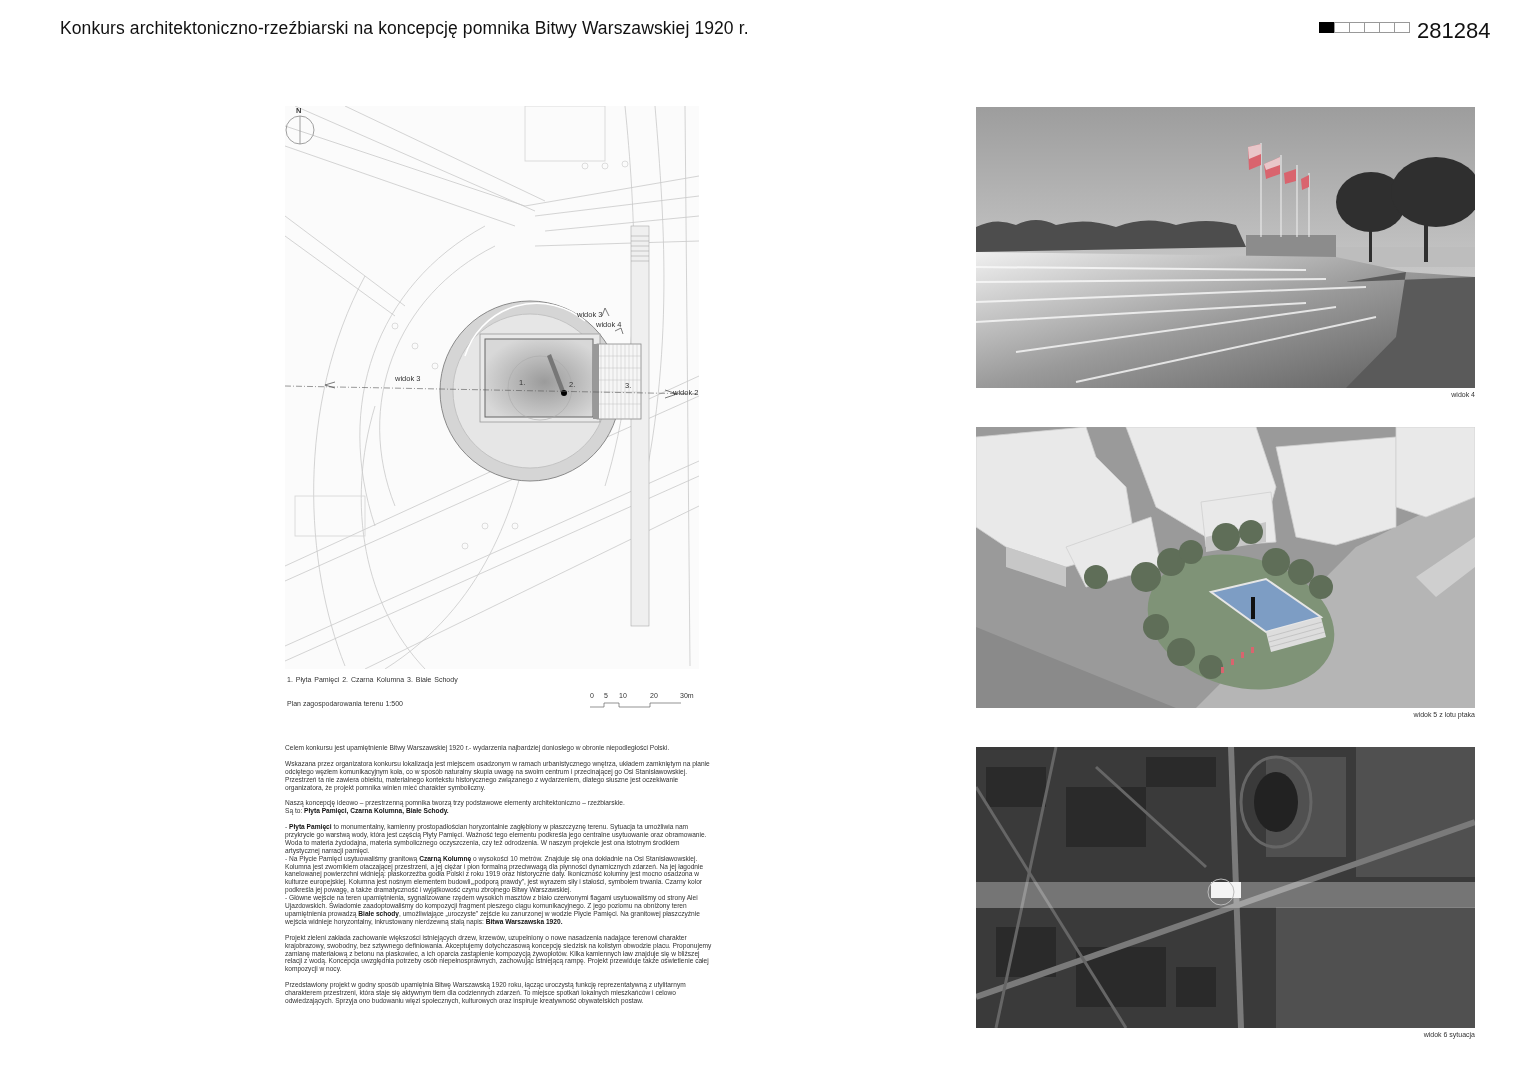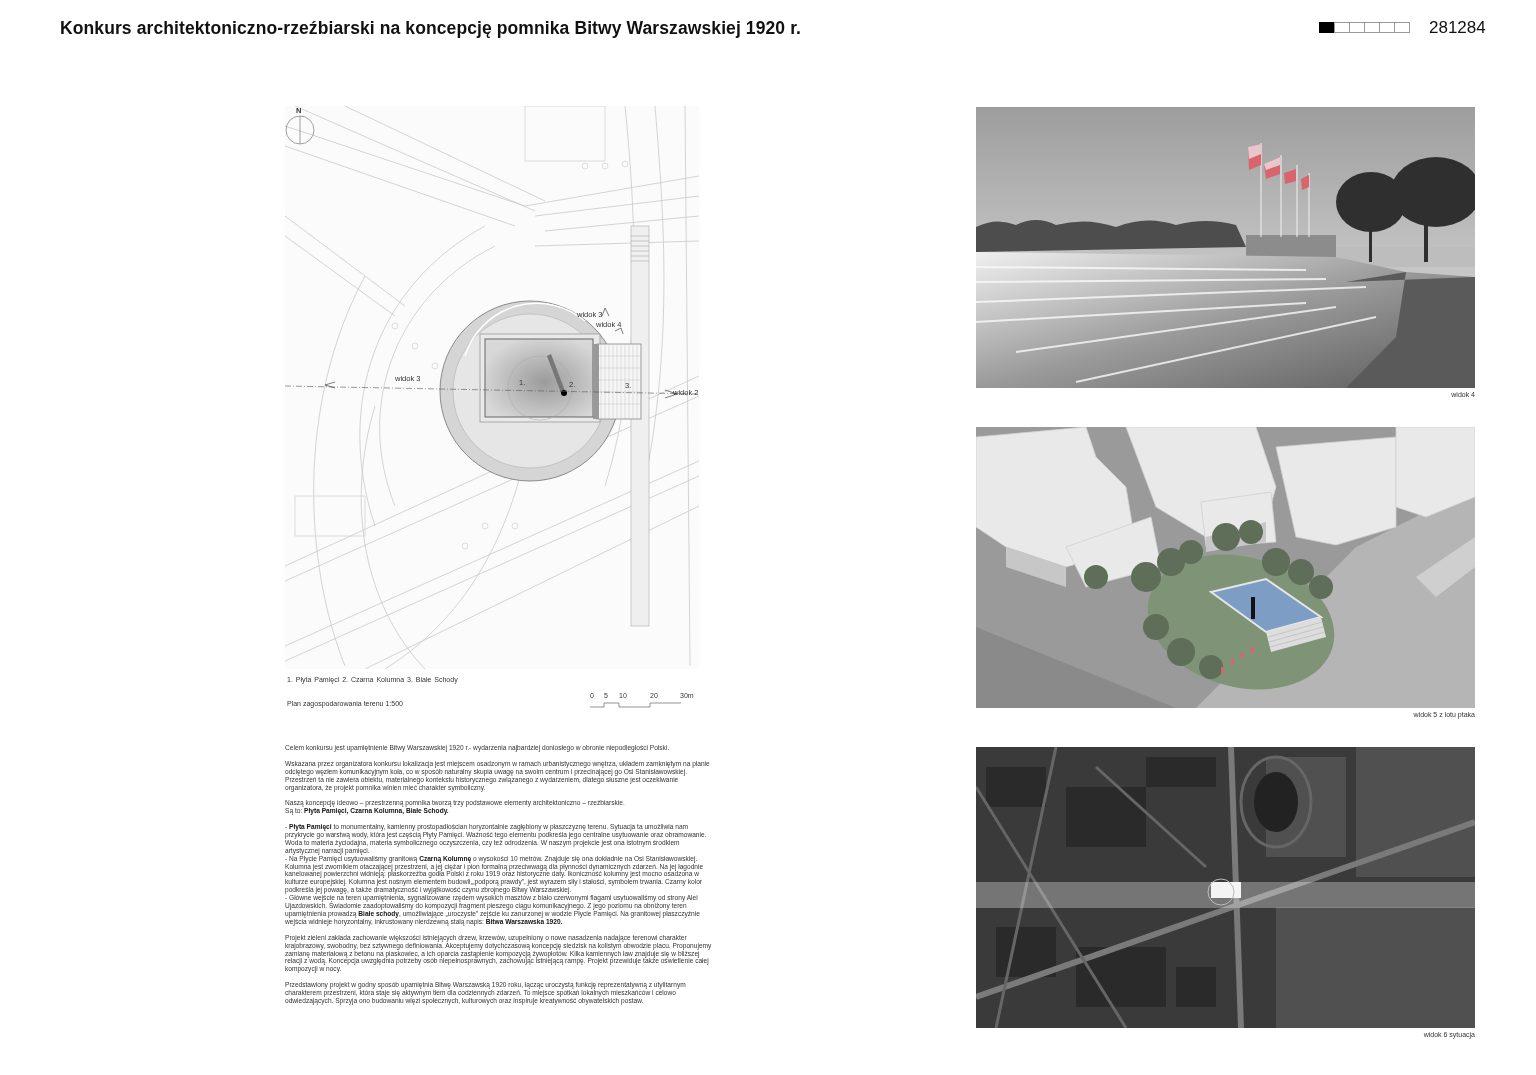--- a/index.html
+++ b/index.html
@@ -1,27 +1,27 @@
 <!DOCTYPE html>
 <html><head>
 <meta charset="utf-8">
 <style>
   html, body { margin: 0; padding: 0; }
   body {
     width: 1536px; height: 1075px; background: #ffffff; position: relative; overflow: hidden;
     font-family: "Liberation Sans", sans-serif; color: #222;
   }
   .title {
-    position: absolute; left: 60px; top: 18px; font-size: 17.5px; color: #111; letter-spacing: 0.1px; font-weight: bold;
+    position: absolute; left: 60px; top: 18px; font-size: 17.5px; color: #111; letter-spacing: 0.1px;
   }
   .code-block { position: absolute; left: 1319px; top: 22px; display: flex; align-items: center; }
   .sq-row { display: flex; }
   .sq { width: 16px; height: 11px; border: 1px solid #999; box-sizing: border-box; margin-right: -1px; background: #fff; }
   .sq.filled { background: #000; border-color: #000; }
-  .code { position: absolute; left: 1417px; top: 18px; font-size: 17px; color: #111; margin-left: 12px; }
+  .code { position: absolute; left: 1417px; top: 18px; font-size: 22px; color: #111; }
 
   
   .plan {
     position: absolute; left: 285px; top: 106px; width: 414px; height: 563px; background: #fbfbfb; overflow: hidden;
   }
   .plan svg { position: absolute; left: 0; top: 0; }
   .plan-label { position: absolute; font-size: 7.5px; color: #333; }
   .legend { position: absolute; left: 287px; top: 676px; font-size: 7px; color: #333; word-spacing: 1px; }
   .plan-caption { position: absolute; left: 287px; top: 700px; font-size: 7px; color: #333; }
   .scalebar { position: absolute; left: 588px; top: 692px; width: 120px; height: 20px; }

